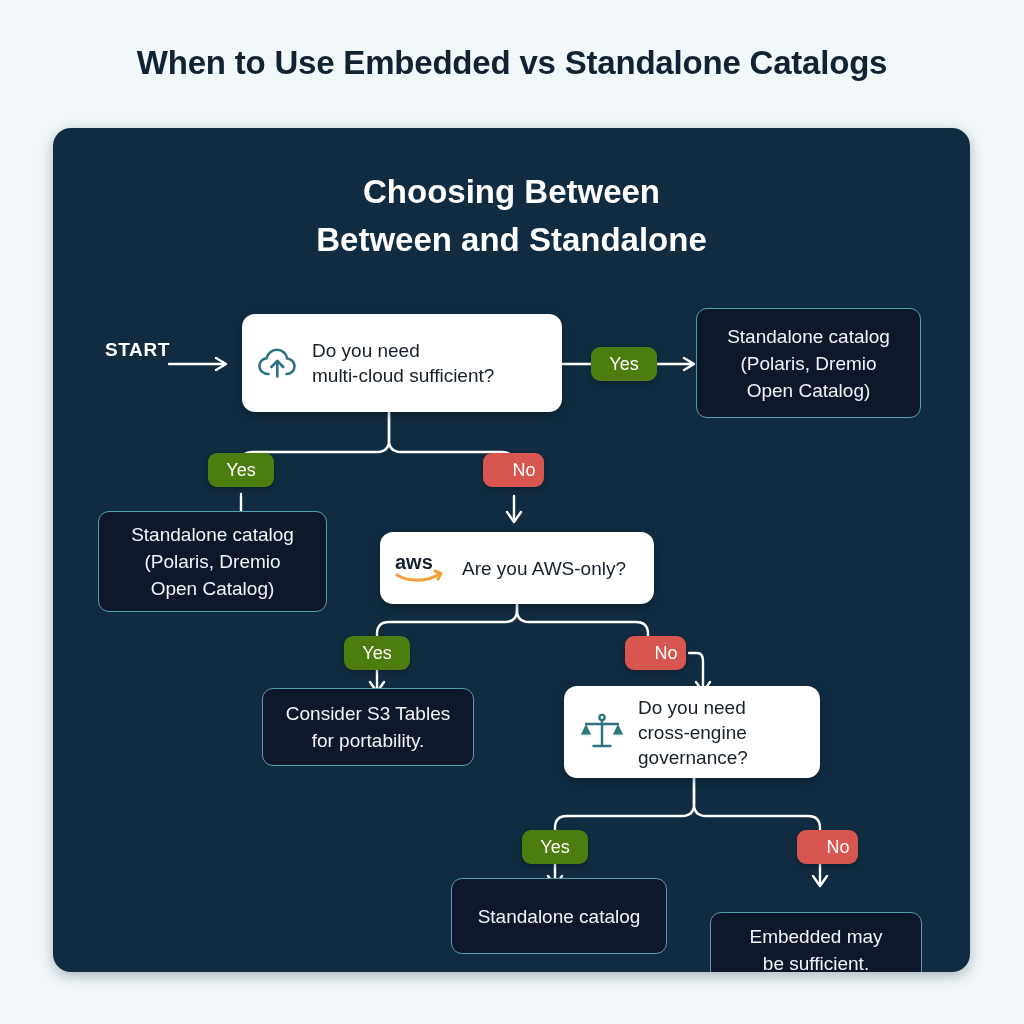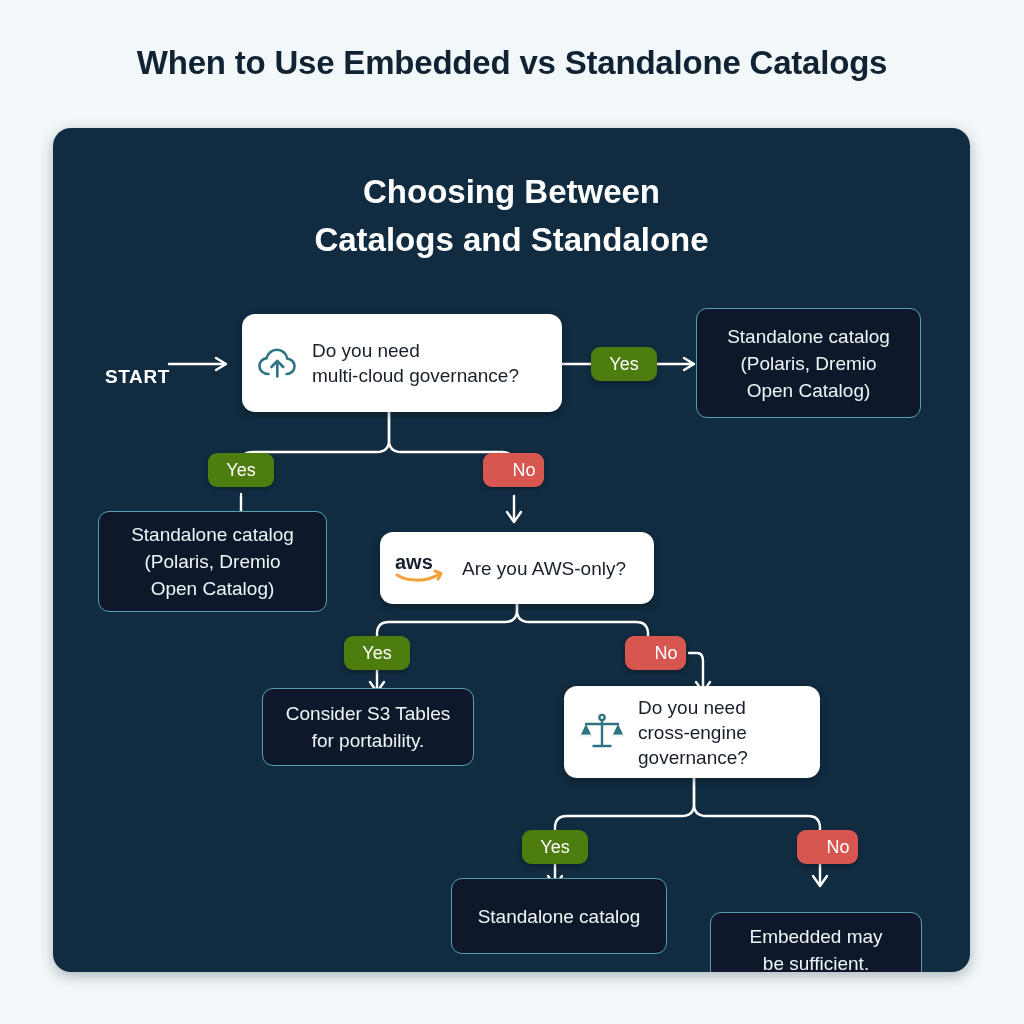--- a/index.html
+++ b/index.html
@@ -106,21 +106,21 @@
 <body>
 
 <div id="page">
 
   <div id="page-title">When to Use Embedded vs Standalone Catalogs</div>
 
   <div id="flow-card">
 
     <div id="card-heading">
       <div>Choosing Between</div>
-      <div>Catalogs and Standalone</div>
+      <div>Between and Standalone</div>
     </div>
 
     <svg id="svg-layer" viewBox="0 0 917 844" fill="none">
       <g stroke="#ffffff" stroke-width="2.4" fill="none" stroke-linecap="round" stroke-linejoin="round">
 
         <path d="M 116 236 H 172"></path>
         <path d="M 163 230 L 173 236 L 163 242"></path>
 
         <path d="M 509 236 H 540"></path>
         <path d="M 603 236 H 640"></path>
@@ -146,31 +146,31 @@
 
         <path d="M 641 650 V 676 Q 641 688 629 688 H 514 Q 502 688 502 700 V 706"></path>
         <path d="M 641 650 V 676 Q 641 688 653 688 H 755 Q 767 688 767 700 V 706"></path>
         <path d="M 502 732 V 756"></path>
         <path d="M 495 748 L 502 758 L 509 748"></path>
         <path d="M 767 732 V 756"></path>
         <path d="M 760 748 L 767 758 L 774 748"></path>
       </g>
     </svg>
 
-    <div id="start-label" style="left:52px; top:238px;">START</div>
+    <div id="start-label" style="left:52px; top:211px;">START</div>
 
     <div class="node decision" style="left:189px; top:186px; width:320px; height:98px;">
       <svg class="icon" width="44" height="44" viewBox="0 0 44 44">
         <path d="M12.5 33 C7 33 3.5 29.3 3.5 25 C3.5 20.9 6.6 17.6 10.7 17.1 C11.6 12.3 15.8 8.8 20.9 8.8 C26.1 8.8 30.5 12.6 31.2 17.5 C35.3 17.9 38.5 21.2 38.5 25.2 C38.5 29.5 35 33 30.6 33" stroke="#2e7382" stroke-width="2.6" fill="none" stroke-linecap="round"></path>
         <path d="M21.3 35.5 V 20.5" stroke="#2e7382" stroke-width="2.6" stroke-linecap="round"></path>
         <path d="M15.4 26 L 21.3 19.8 L 27.2 26" stroke="#2e7382" stroke-width="2.6" fill="none" stroke-linecap="round" stroke-linejoin="round"></path>
       </svg>
       <div class="label">
         <div>Do you need</div>
-        <div>multi-cloud governance?</div>
+        <div>multi-cloud sufficient?</div>
       </div>
     </div>
 
     <div class="badge badge-yes" style="left:538px; top:219px; width:66px; height:34px;">Yes</div>
 
     <div class="node outcome" style="left:643px; top:180px; width:225px; height:110px;">
       <div class="label">
         <div>Standalone catalog</div>
         <div>(Polaris, Dremio</div>
         <div>Open Catalog)</div>

